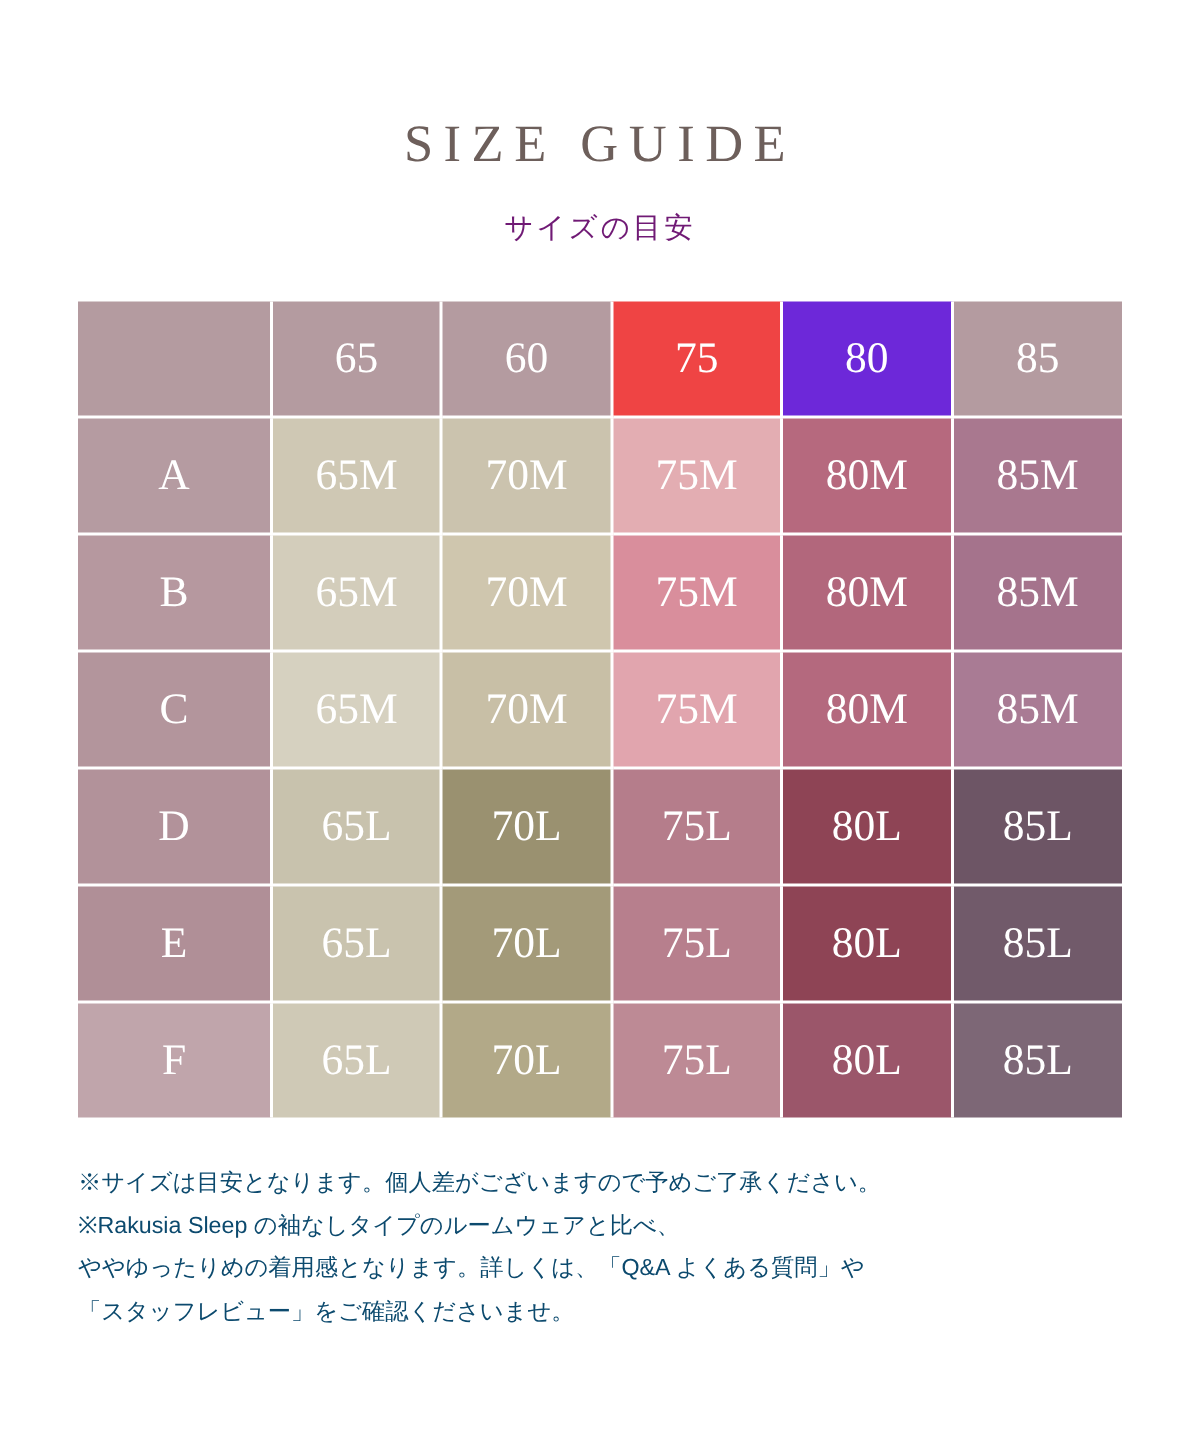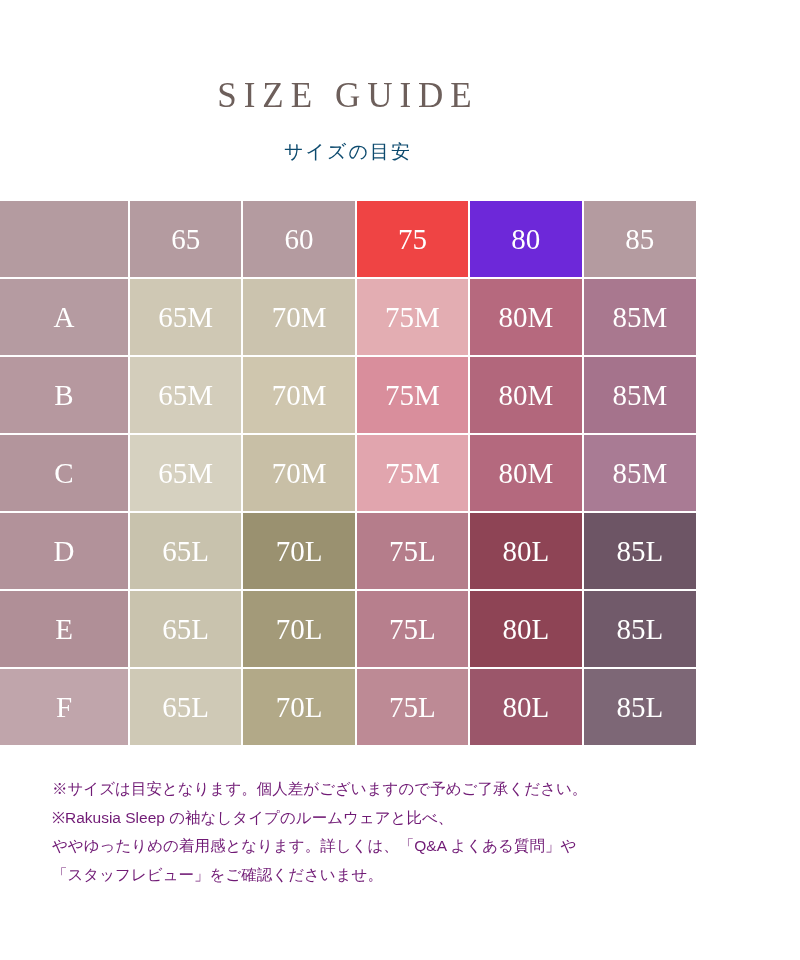--- a/index.html
+++ b/index.html
@@ -9,42 +9,42 @@
   body {
     width: 800px;
     height: 960px;
     background: #ffffff;
     font-family: "Liberation Serif", serif;
     color: #3c3230;
     overflow: hidden;
   }
   .page {
     position: relative;
-    width: 696px;
+    width: 800px;
     height: 960px;
     box-sizing: border-box;
   }
   .title-block {
     text-align: center;
     padding-top: 78px;
   }
   .title {
     font-family: "Liberation Serif", serif;
     font-size: 35px;
     letter-spacing: 7px;
     color: #6d5f5b;
     font-weight: 400;
     margin: 0;
     line-height: 1;
   }
   .subtitle {
     font-family: "Liberation Sans", sans-serif;
     font-size: 19px;
     letter-spacing: 2px;
-    color: #0c4a6e;
+    color: #701a75;
     margin: 0;
     padding-top: 26px;
     font-weight: 400;
   }
   table.size-table {
     border-collapse: collapse;
     margin: 36px auto 0 auto;
     width: 696px;
     table-layout: fixed;
   }
@@ -70,21 +70,21 @@
   .hdr {
     font-size: 30px;
   }
   .rowhdr {
     font-size: 30px;
   }
   .notes {
     padding: 30px 52px 0 52px;
     font-family: "Liberation Sans", sans-serif;
     font-size: 15.5px;
-    color: #701a75;
+    color: #0c4a6e;
     line-height: 1.85;
   }
   .note-line {
     margin: 0;
   }
   .note-block {
   }
 </style>
 </head>
 <body>

